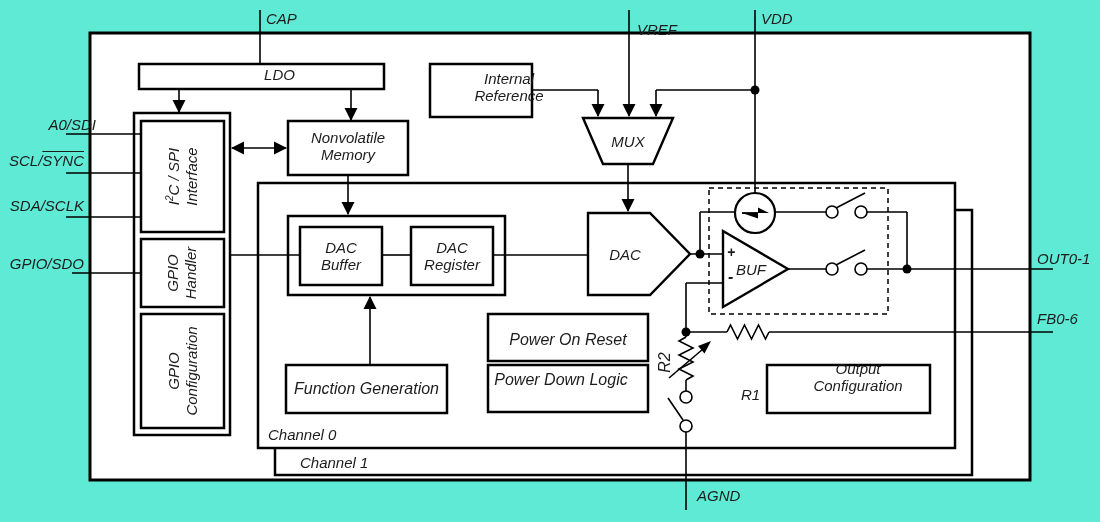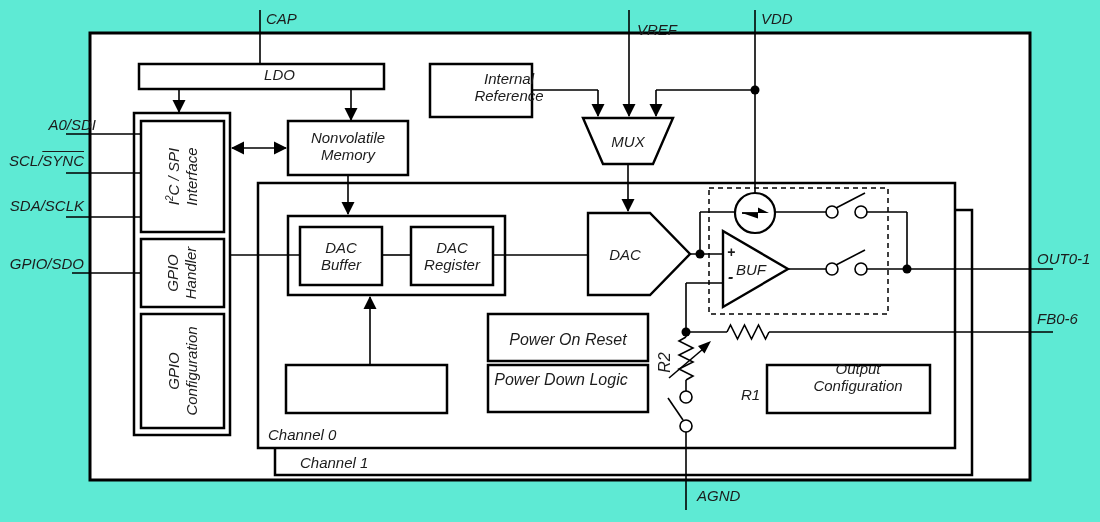--- a/index.html
+++ b/index.html
@@ -166,20 +166,21 @@
   <div class="lbl ctr" style="left:411px;top:239px;width:82px;">
     <span class="line">DAC</span>
     <span class="line">Register</span>
   </div>
   <div class="lbl ctr" style="left:595px;top:246px;width:60px;">DAC</div>
   <div class="lbl ctr" style="left:729px;top:261px;width:44px;">BUF</div>
   <div class="lbl bold" style="left:727px;top:244px;font-size:14px;">+</div>
   <div class="lbl bold" style="left:728px;top:268px;font-size:16px;">-</div>
   <div class="flexbox" style="left:488px;top:314px;width:160px;height:51px;">Power On Reset</div>
   <div class="flexbox" style="left:481px;top:365px;width:160px;height:29px;">Power Down Logic</div>
+  <div class="flexbox" style="left:286px;top:365px;width:161px;height:48px;">Function Generation</div>
   <div class="lbl ctr" style="left:767px;top:360px;width:134px;margin-left:24px;">
     <span class="line">Output</span>
     <span class="line">Configuration</span>
   </div>
   <div class="lbl" style="left:268px;top:426px;">Channel 0</div>
   <div class="lbl" style="left:300px;top:454px;">Channel 1</div>
   <div class="lbl" style="left:741px;top:342px;margin-top:44px;">R1</div>
   <div class="flexbox" style="left:650px;top:349px;width:28px;height:28px;">
     <div class="rot">R2</div>
   </div>

